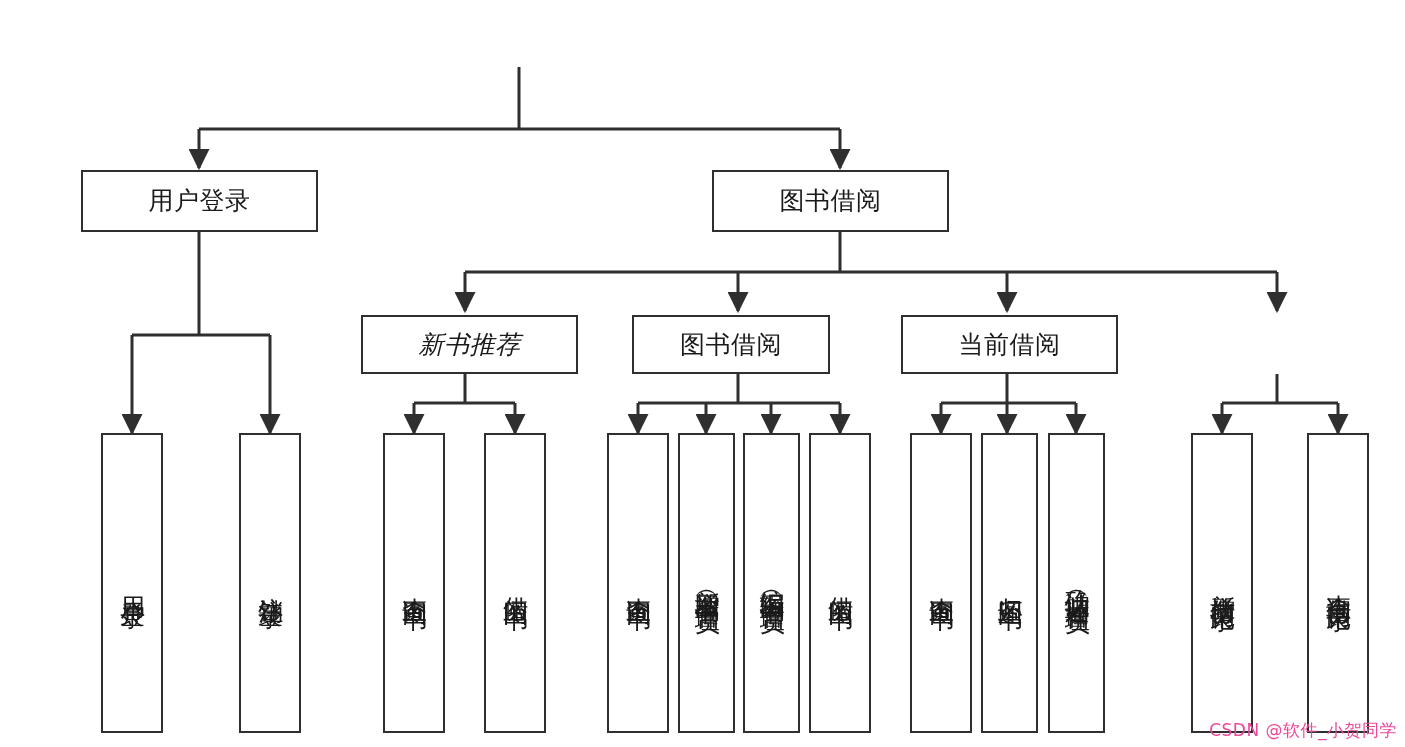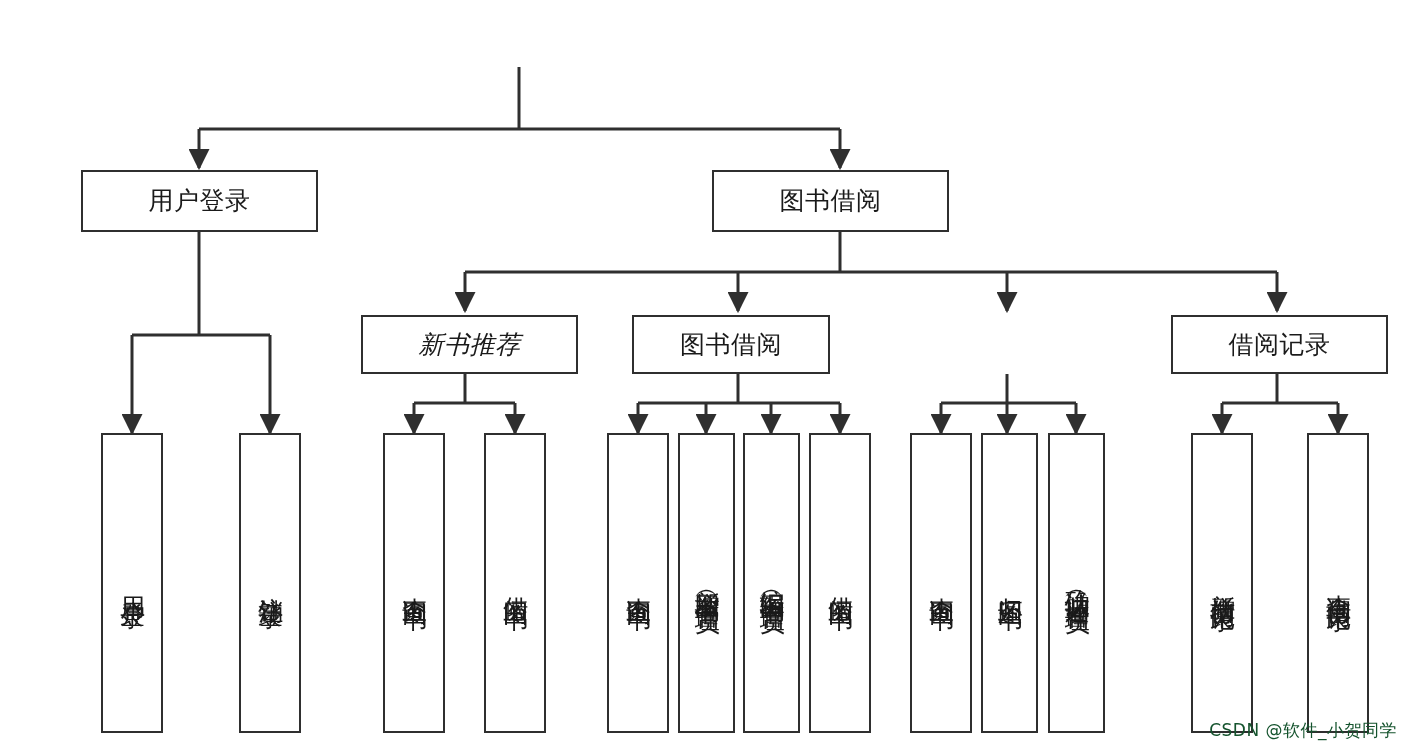--- a/index.html
+++ b/index.html
@@ -62,21 +62,21 @@
     font-size: 25px;
     line-height: 1.22;
     letter-spacing: 3px;
     white-space: nowrap;
   }
   #watermark {
     position: absolute;
     right: 8px;
     bottom: 5px;
     font-size: 17px;
-    color: #14532d;
+    color: #ec4899;
     letter-spacing: 0.5px;
     white-space: nowrap;
     user-select: none;
   }
 </style>
 </head>
 <body>
 
 <div id="diagram-root">
 
@@ -137,22 +137,22 @@
   <div class="node horiz" style="left:712px; top:170px; width:237px; height:62px;">
     <span class="label">图书借阅</span>
   </div>
 
   <div class="node horiz" style="left:361px; top:315px; width:217px; height:59px;font-style:italic;">
     <span class="label">新书推荐</span>
   </div>
   <div class="node horiz" style="left:632px; top:315px; width:198px; height:59px;">
     <span class="label">图书借阅</span>
   </div>
-  <div class="node horiz" style="left:1171px; top:315px; width:217px; height:59px;">
-    <span class="label">借阅记录</span>
+  <div class="node horiz" style="left:901px; top:315px; width:217px; height:59px;">
+    <span class="label">当前借阅</span>
   </div>
 
   <div class="node vert" style="left:101px; top:433px; width:62px; height:300px;">
     <span class="label">用户登录</span>
   </div>
   <div class="node vert" style="left:239px; top:433px; width:62px; height:300px;">
     <span class="label">注销登录</span>
   </div>
 
   <div class="node vert" style="left:383px; top:433px; width:62px; height:300px;">

